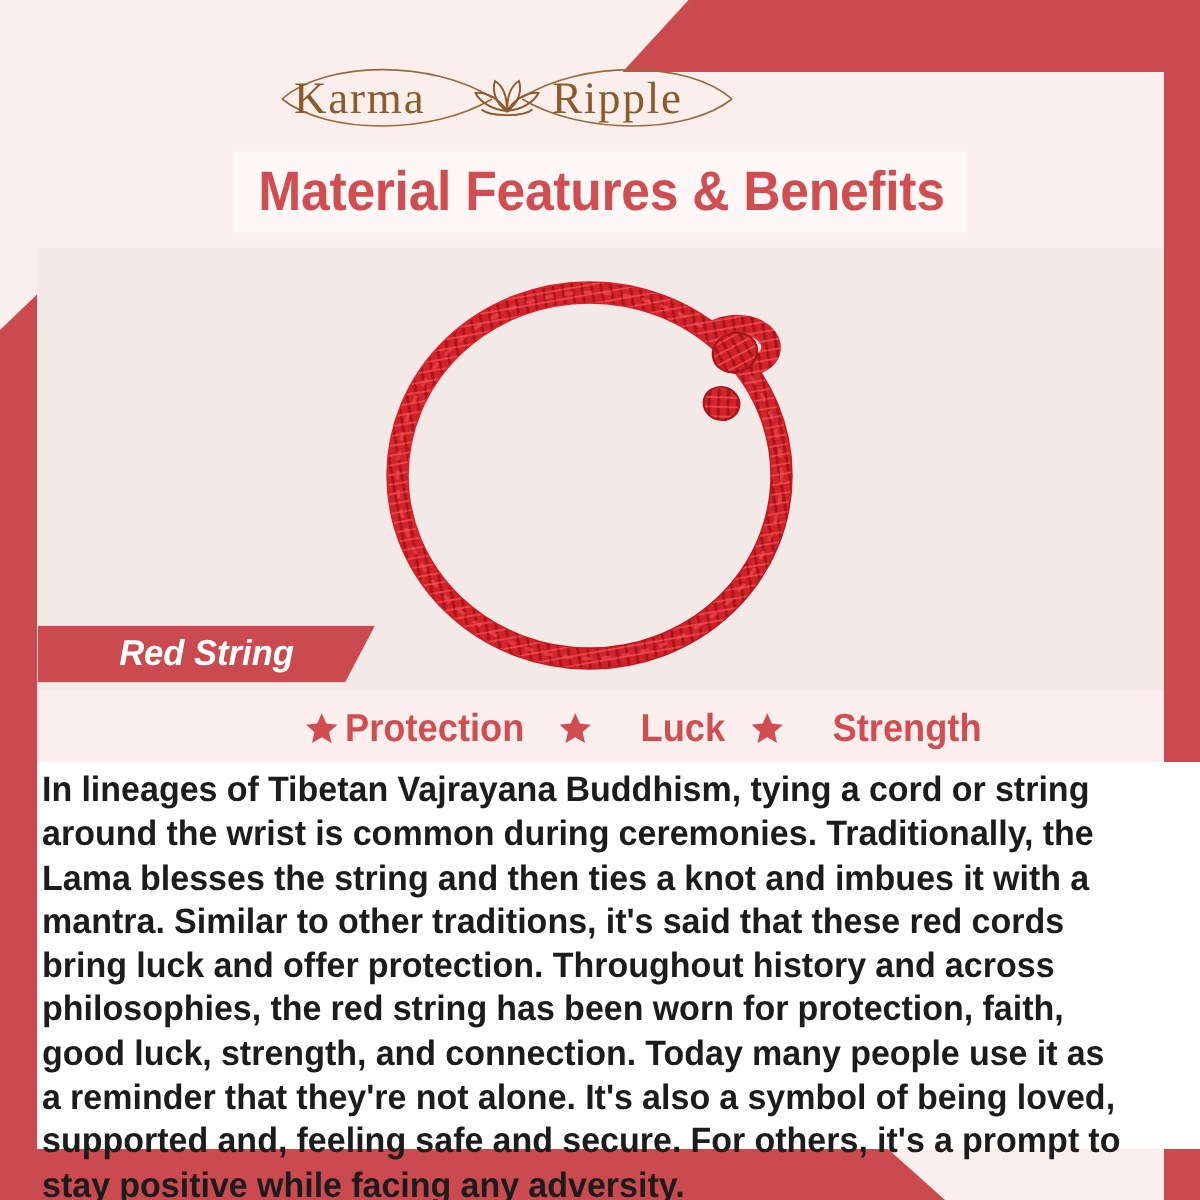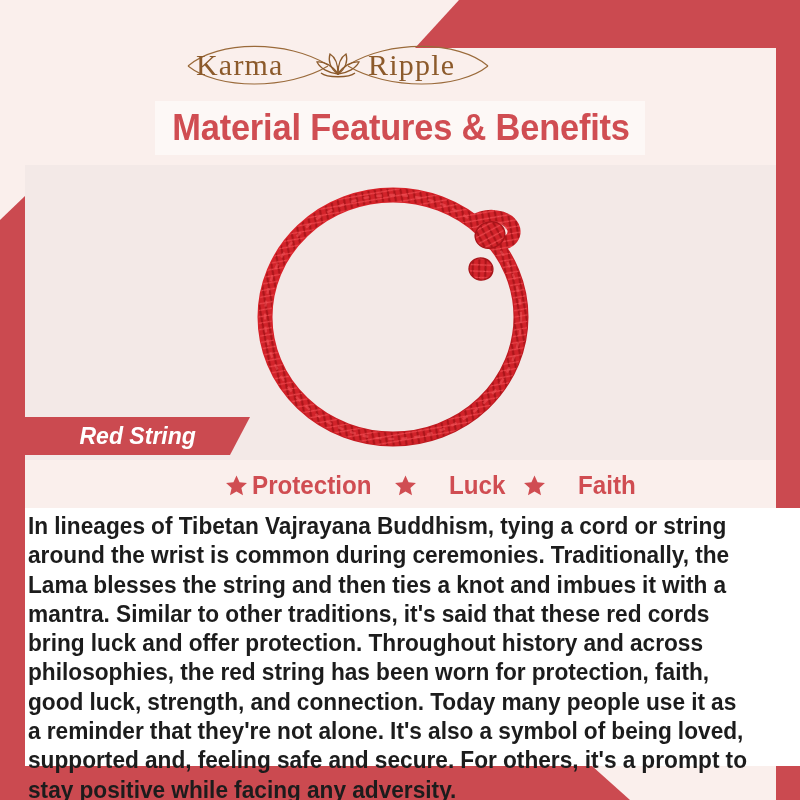--- a/index.html
+++ b/index.html
@@ -282,29 +282,29 @@
 
     <div class="benefit">
       <span class="star-icon">
         <svg viewBox="0 0 24 24" width="23" height="23">
             <polygon points="12,1.6 15.2,8.7 22.9,9.5 17.1,14.6 18.8,22.2 12,18.3 5.2,22.2 6.9,14.6 1.1,9.5 8.8,8.7" fill="#D04D52"></polygon>
           </svg>
       </span>
       <span class="benefit-label">Luck</span>
     </div>
 
+
     <div class="benefit">
       <span class="star-icon">
         <svg viewBox="0 0 24 24" width="23" height="23">
             <polygon points="12,1.6 15.2,8.7 22.9,9.5 17.1,14.6 18.8,22.2 12,18.3 5.2,22.2 6.9,14.6 1.1,9.5 8.8,8.7" fill="#D04D52"></polygon>
           </svg>
       </span>
-      <span class="benefit-label">Faith</span>
+      <span class="benefit-label">Strength</span>
     </div>
-
 
 
   </div>
 
   <div class="copy-panel">
     <div class="copy-text">In lineages of Tibetan Vajrayana Buddhism, tying a cord or string around the wrist is common during ceremonies. Traditionally, the Lama blesses the string and then ties a knot and imbues it with a mantra. Similar to other traditions, it's said that these red cords bring luck and offer protection. Throughout history and across philosophies, the red string has been worn for protection, faith, good luck, strength, and connection. Today many people use it as a reminder that they're not alone. It's also a symbol of being loved, supported and, feeling safe and secure. For others, it's a prompt to stay positive while facing any adversity.</div>
   </div>
 
 </div>
 

